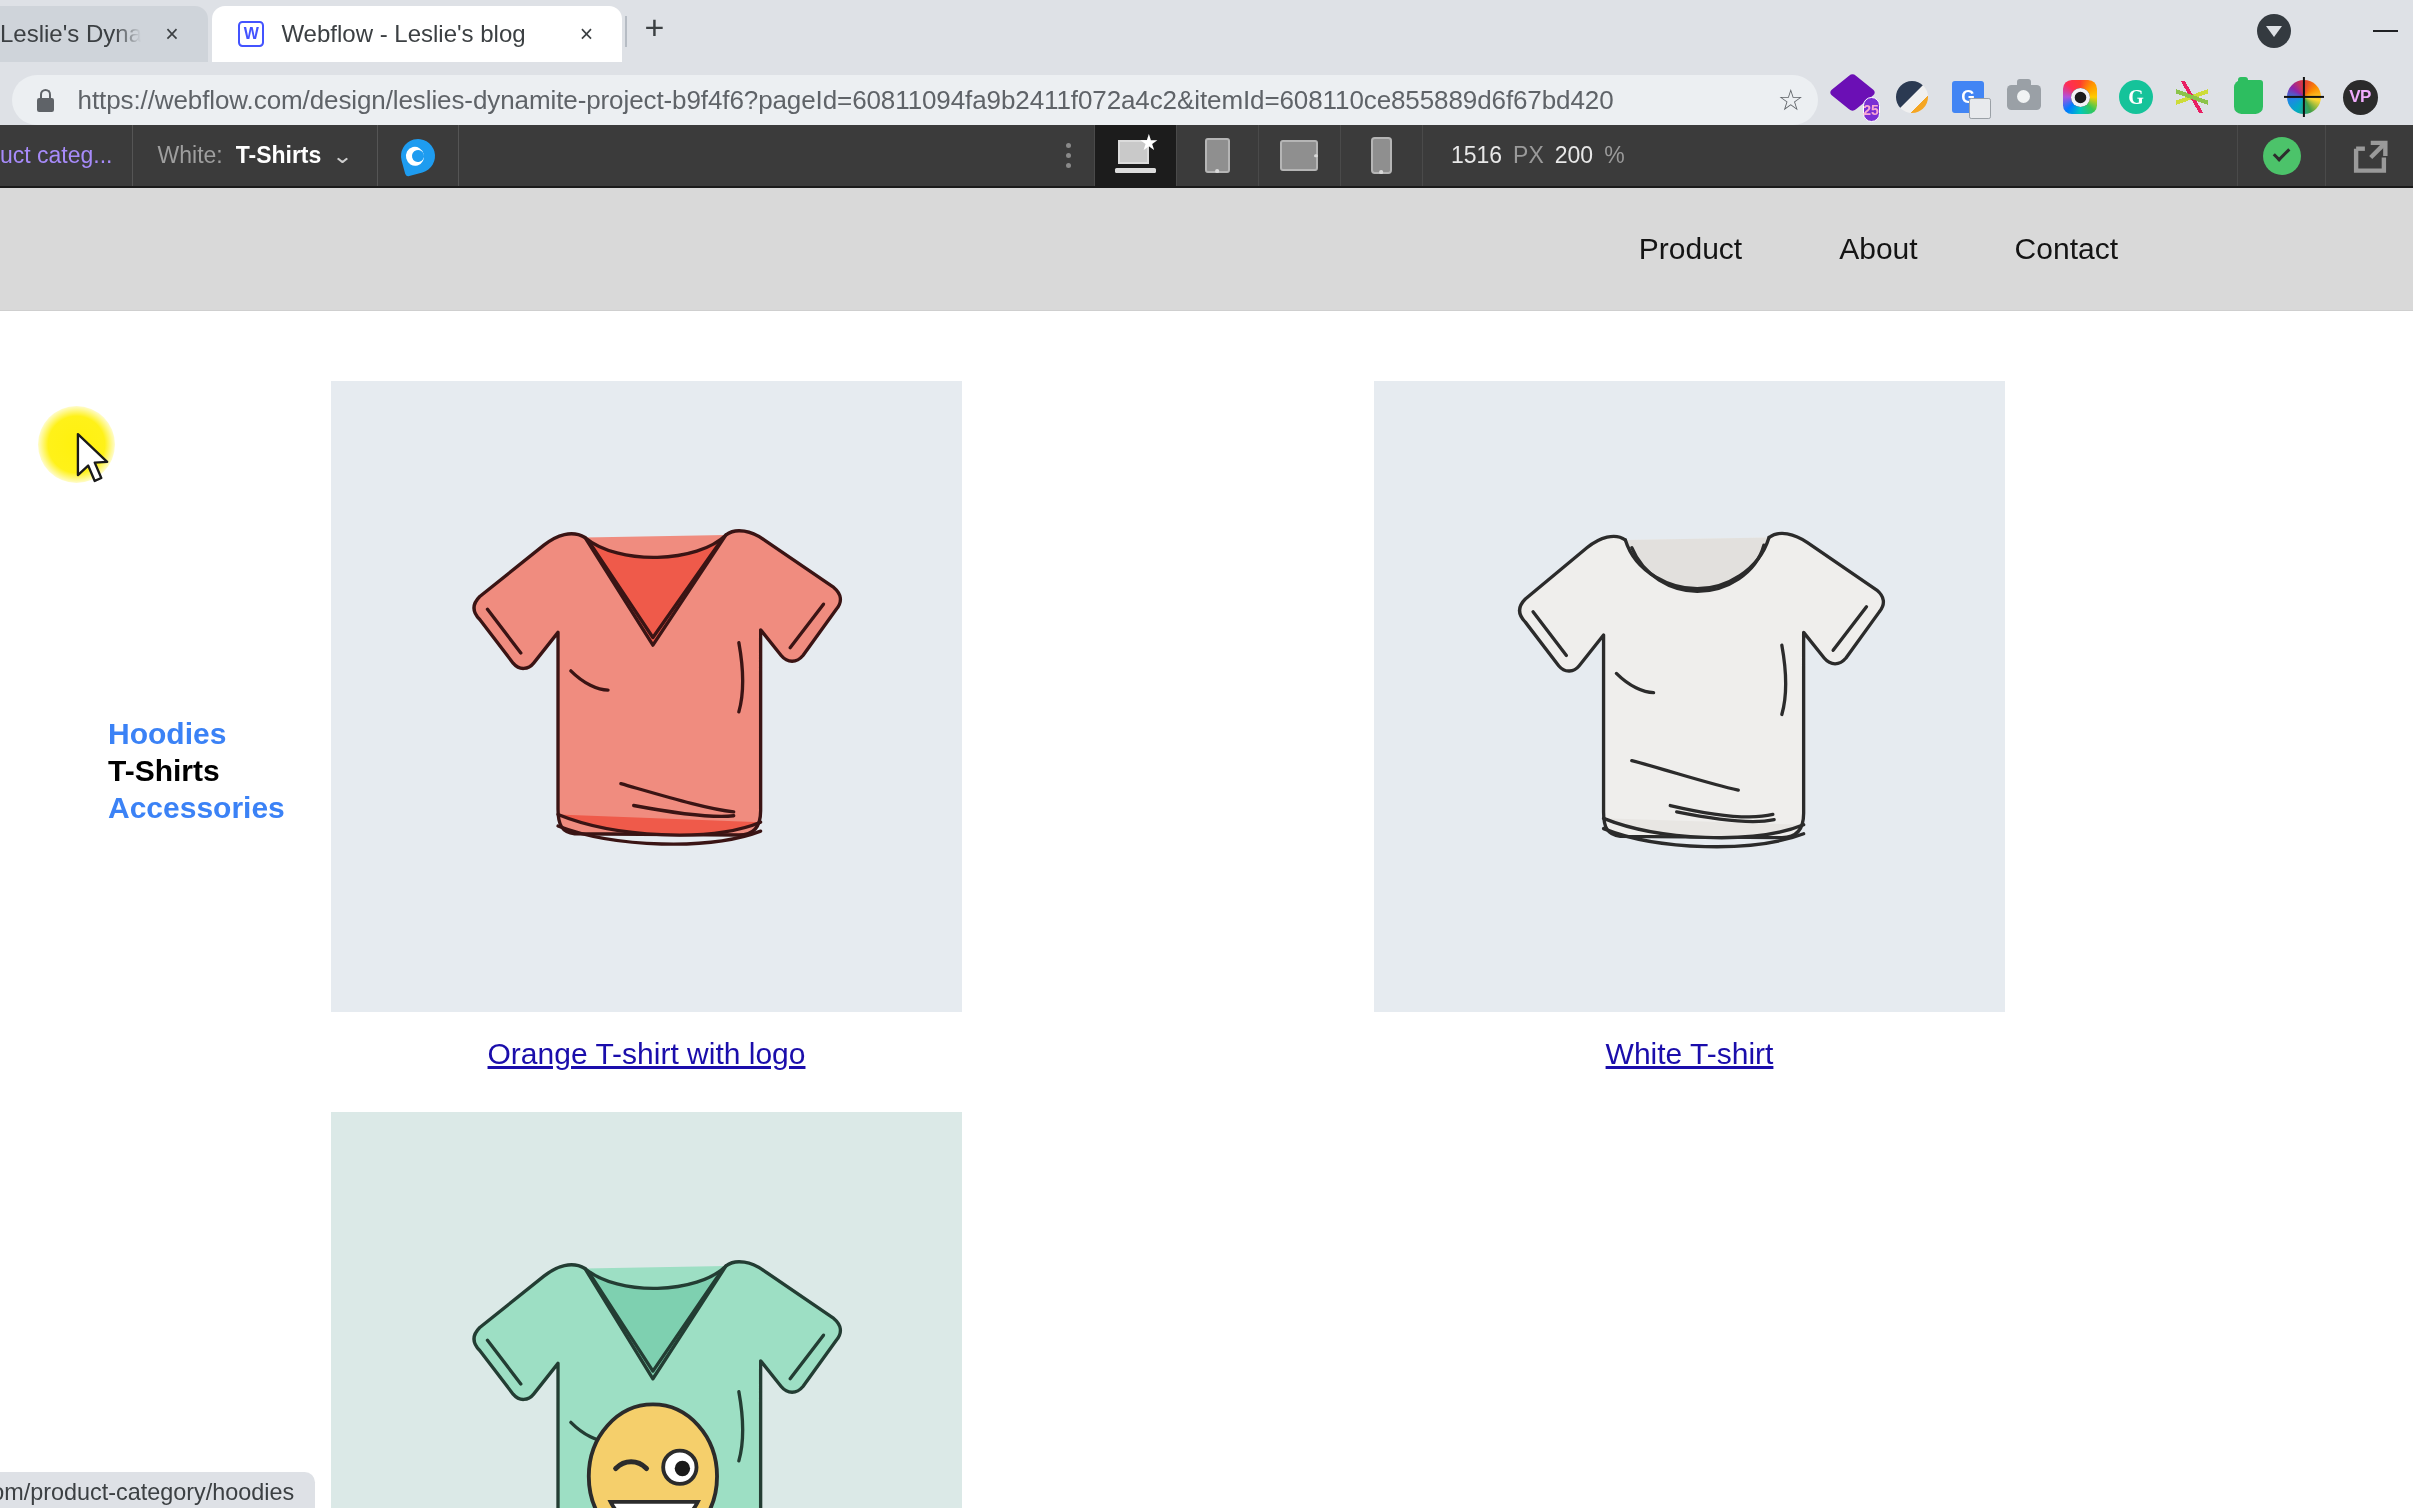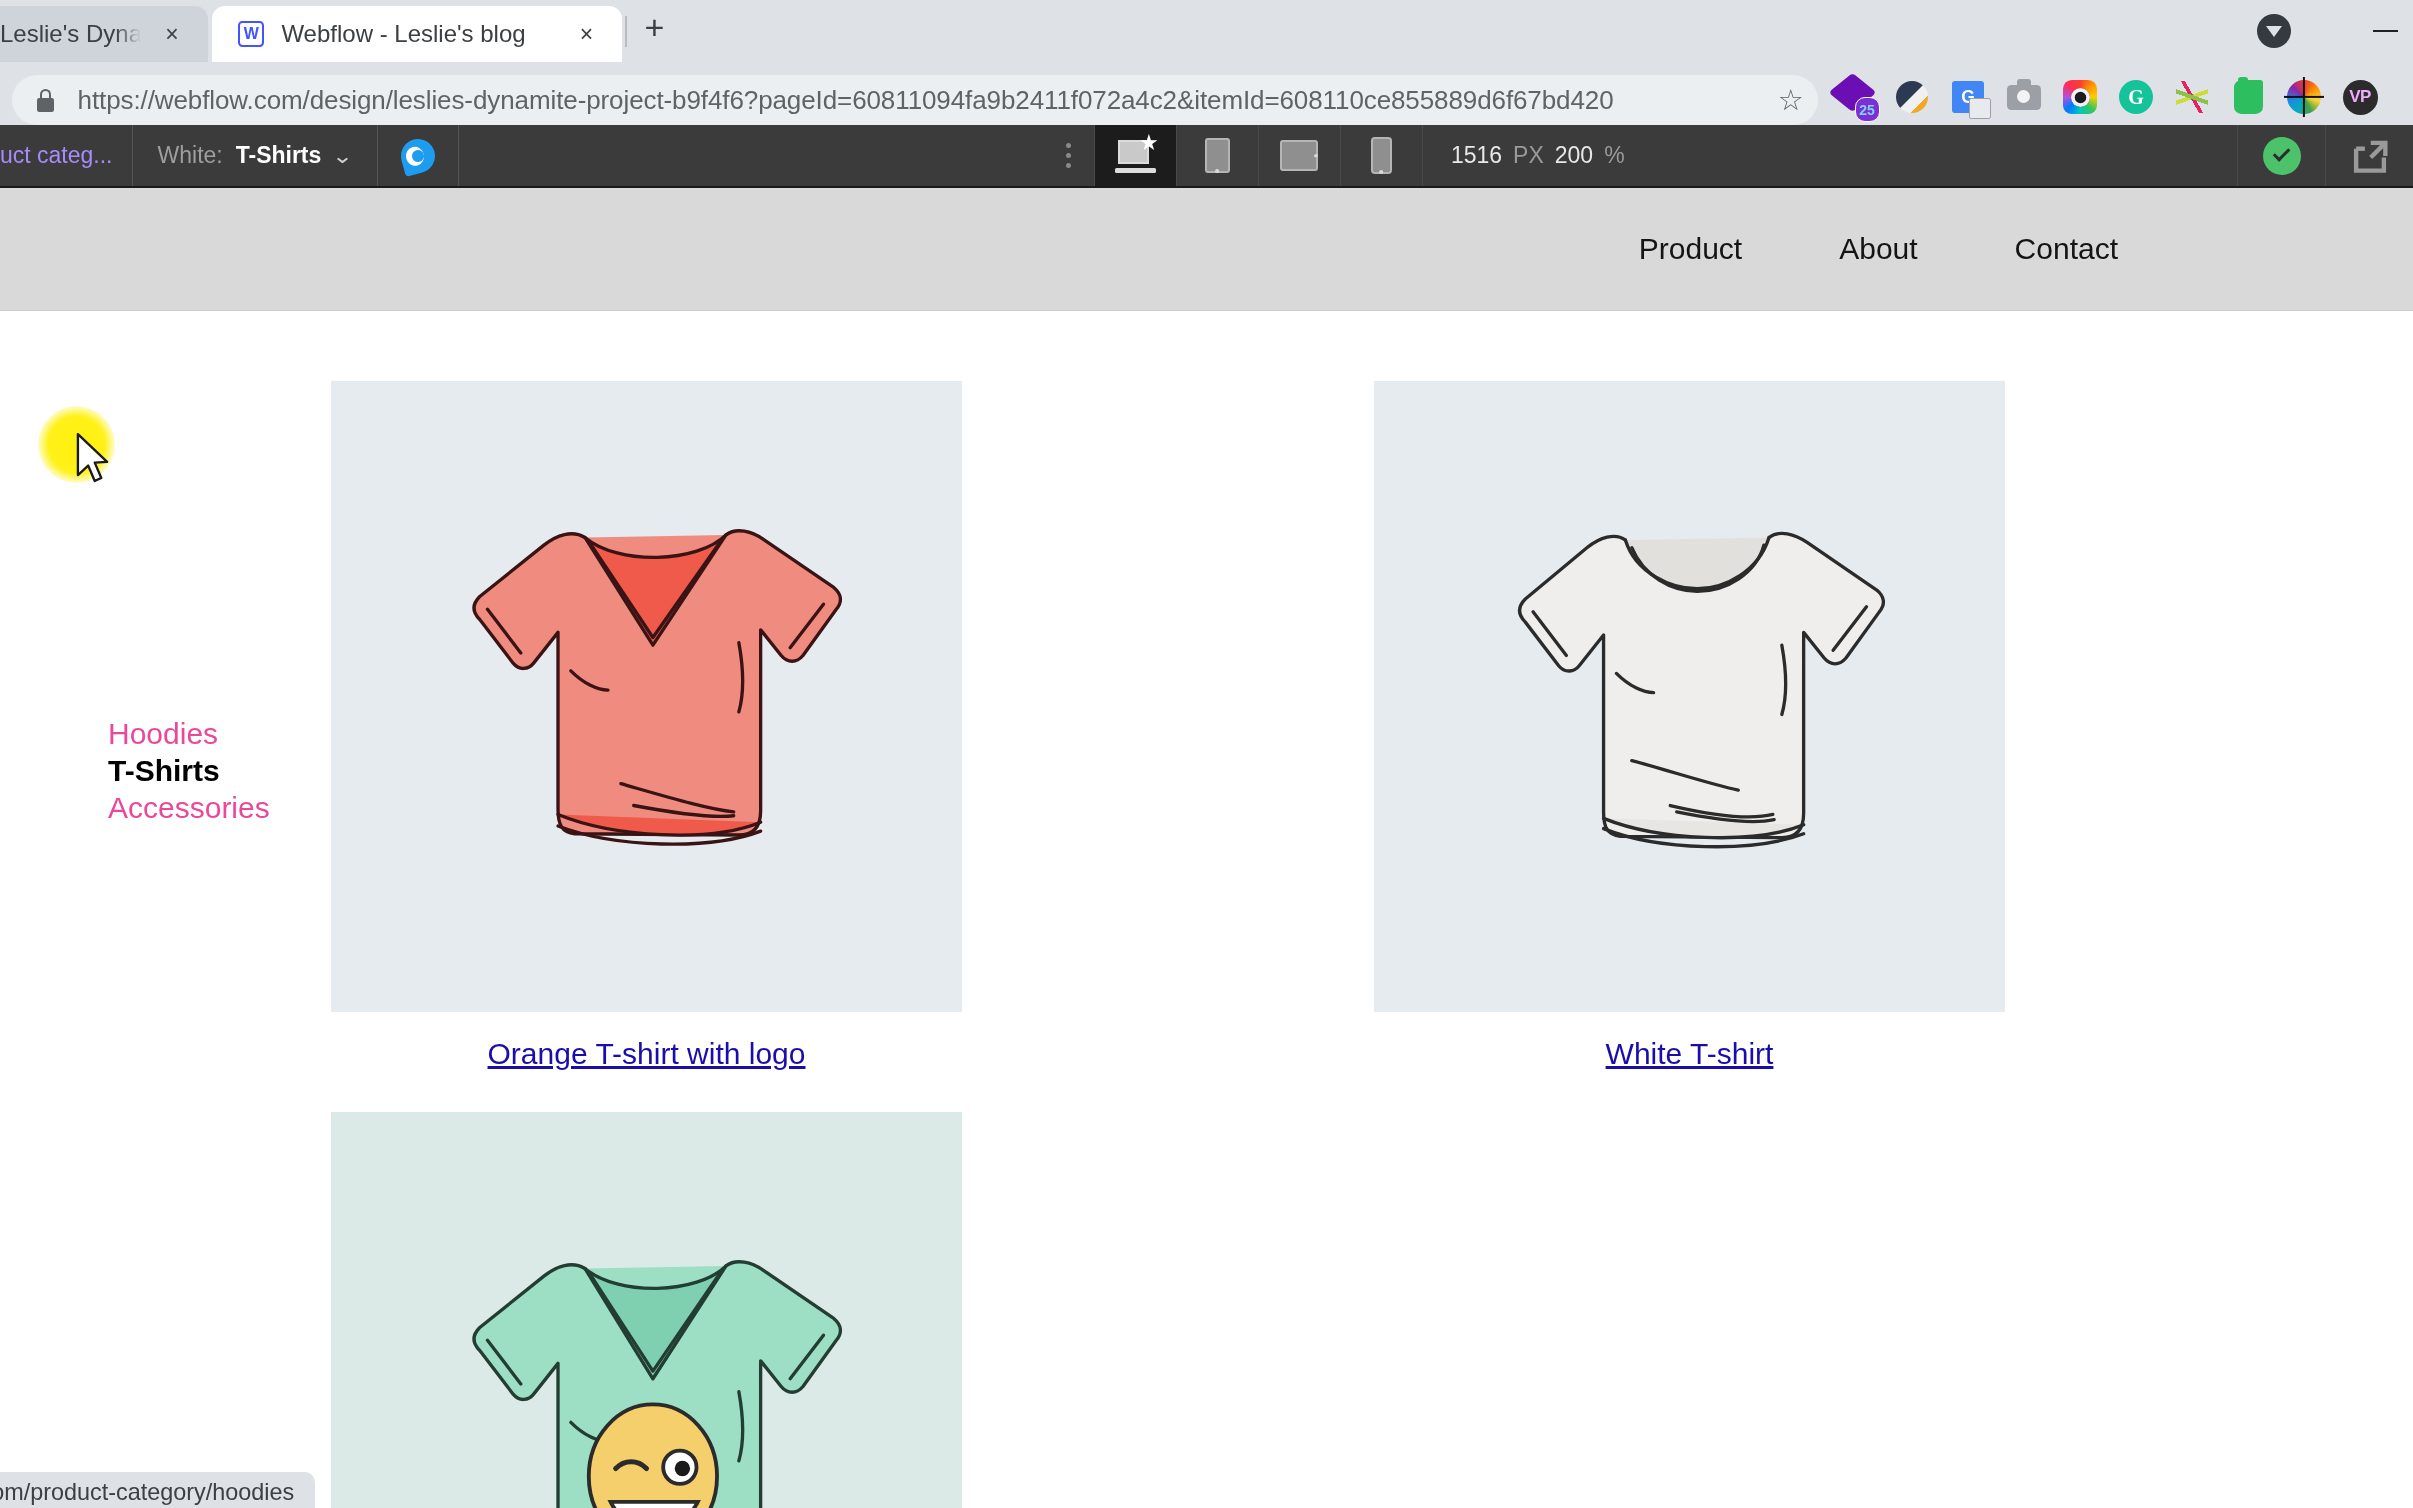--- a/index.html
+++ b/index.html
@@ -209,24 +209,24 @@
     width: 31px; height: 31px;
     background: #6b0fb5;
     transform: rotate(45deg) skew(-6deg,-6deg);
     border-radius: 4.4px;
     position: relative;
     left: -3.7px; top: -4.4px;
   }
   .ico-badge25 {
     position: absolute;
     right: 4.4px; bottom: 2.9px;
-    width: 25px; height: 25px;
+    width: 17px; height: 25px;
     background: #7b2fd4;
     border-radius: 10px;
-    color: #7dd3fc; font-size: 14px; font-weight: 700;
+    color: #f9a8d4; font-size: 14px; font-weight: 700;
     display: flex; align-items: center; justify-content: center;
     border: 1.5px solid #fff;
   }
   .ico-yinyang {
     width: 32px; height: 32px; border-radius: 50%;
     background: linear-gradient(135deg,#2b3a52 0%, #2b3a52 48%, #f0f0f0 49%, #f0f0f0 72%, #f5a623 73%, #f5a623 100%);
   }
   .ico-translate {
     width: 32px; height: 32px;
     background: #4285f4;
@@ -525,24 +525,25 @@
     flex: 0 0 331px;
     padding-left: 108px;
     padding-top: 337px;
     margin-top: -337px;
     position: relative;
   }
   .cat-list { padding-top: 334px; }
   .cat-link {
     font-size: 30px;
     line-height: 37px;
-    color: #ec4899;
+    color: #3b82f6;
     margin-bottom: 0;
     display: block;
     white-space: nowrap;
+    font-weight: bold;
   }
   .cat-link.current {
     color: #000000;
     font-weight: 700;
   }
 
   .cursor-highlight {
     position: absolute;
     left: 38px; top: 362px;
     width: 77px; height: 77px;

